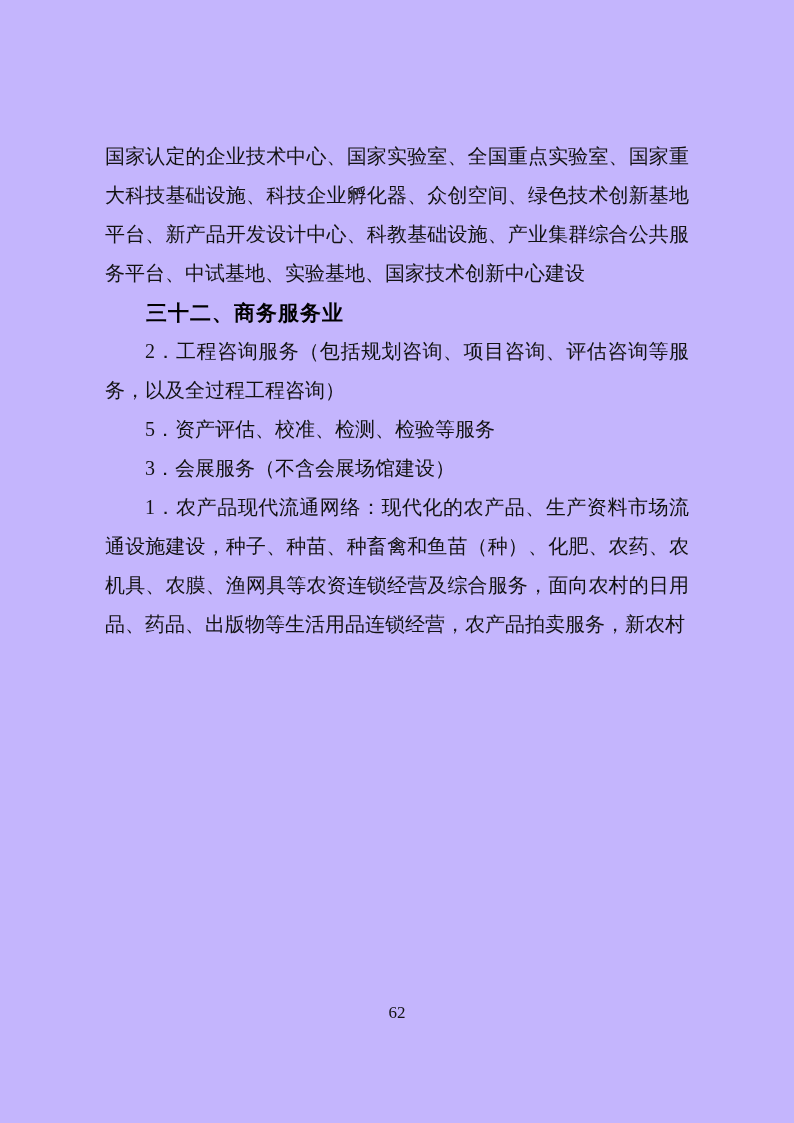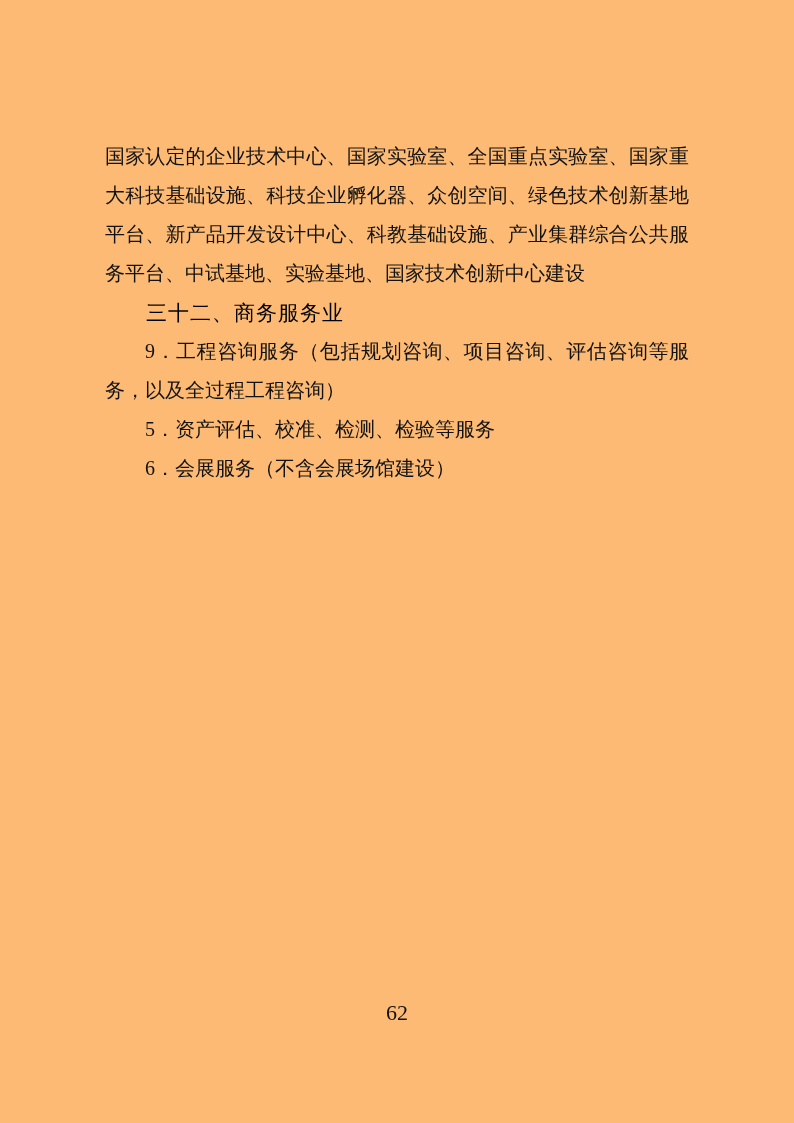--- a/index.html
+++ b/index.html
@@ -2,21 +2,21 @@
 <html><head>
 <meta charset="utf-8">
 <style>
   * { box-sizing: border-box; }
   html, body { margin: 0; padding: 0; background: #ffffff; }
 
   .page {
     position: relative;
     width: 794px;
     height: 1123px;
-    background: #fdba74;
+    background: #c4b5fd;
     overflow: hidden;
     font-family: "Liberation Serif", serif;
     color: #121212;
   }
 
   .content {
     position: absolute;
     left: 105px;
     top: 137px;
     width: 584px;
@@ -31,65 +31,66 @@
     text-align: justify;
     text-justify: inter-character;
     word-break: break-all;
   }
 
   .para.indent { text-indent: 40px; }
 
   .sec-heading {
     margin: 0;
     font-family: "Liberation Sans", sans-serif;
-    font-weight: normal;
+    font-weight: bold;
     font-size: 21px;
     line-height: 39px;
     color: #000000;
     text-indent: 41px;
     text-align: left;
     letter-spacing: 1px;
   }
 
   .page-footer {
     position: absolute;
     left: 0;
     right: 0;
     top: 1002px;
     text-align: center;
   }
 
   .page-number {
     font-family: "Liberation Serif", serif;
-    font-size: 22px;
+    font-size: 17px;
     line-height: 22px;
     color: #121212;
   }
 </style>
 </head>
 <body>
 
 <div class="page">
 
   <div class="content">
 
     <p class="para">国家认定的企业技术中心、国家实验室、全国重点实验室、国家重大科技基础设施、科技企业孵化器、众创空间、绿色技术创新基地平台、新产品开发设计中心、科教基础设施、产业集群综合公共服务平台、中试基地、实验基地、国家技术创新中心建设</p>
 
     <p class="sec-heading">三十二、商务服务业</p>
 
 
-    <p class="para indent">9．工程咨询服务（包括规划咨询、项目咨询、评估咨询等服务，以及全过程工程咨询）</p>
+    <p class="para indent">2．工程咨询服务（包括规划咨询、项目咨询、评估咨询等服务，以及全过程工程咨询）</p>
 
     <p class="para indent">5．资产评估、校准、检测、检验等服务</p>
 
 
-    <p class="para indent">6．会展服务（不含会展场馆建设）</p>
+    <p class="para indent">3．会展服务（不含会展场馆建设）</p>
 
 
 
+    <p class="para indent">1．农产品现代流通网络：现代化的农产品、生产资料市场流通设施建设，种子、种苗、种畜禽和鱼苗（种）、化肥、农药、农机具、农膜、渔网具等农资连锁经营及综合服务，面向农村的日用品、药品、出版物等生活用品连锁经营，农产品拍卖服务，新农村</p>
 
   </div>
 
   <div class="page-footer">
     <span class="page-number">62</span>
   </div>
 
 </div>
 
 </body></html>

